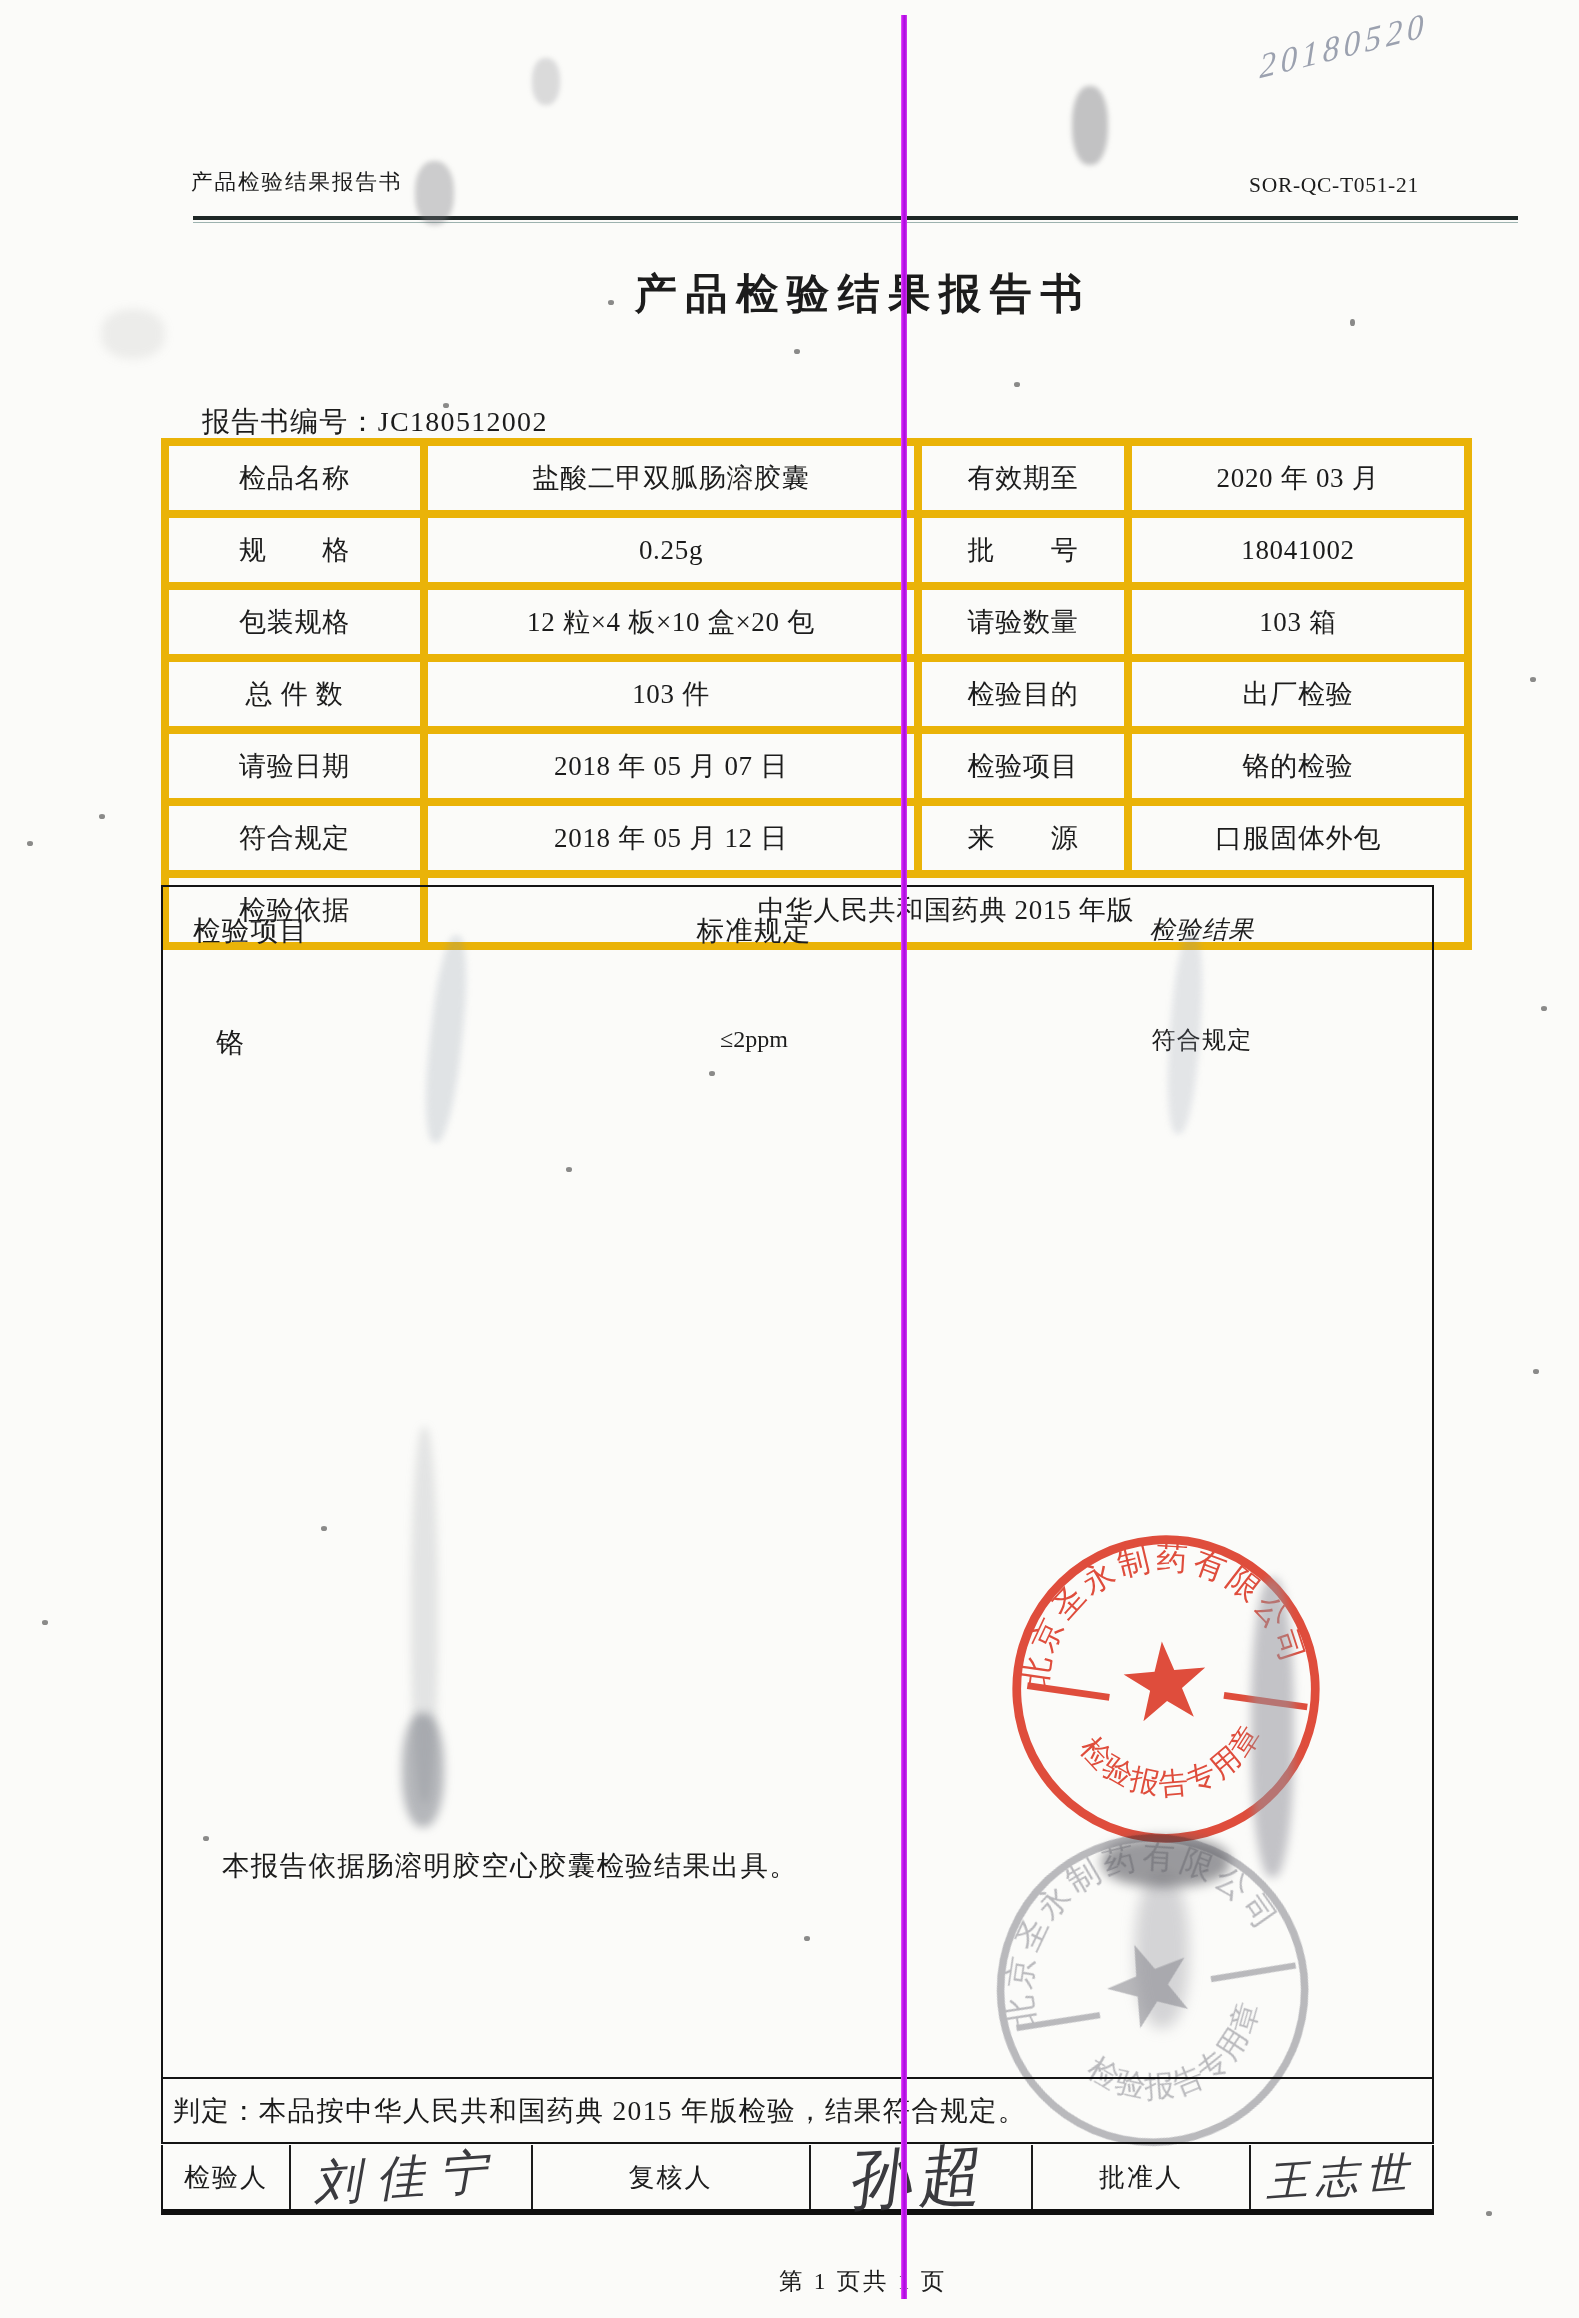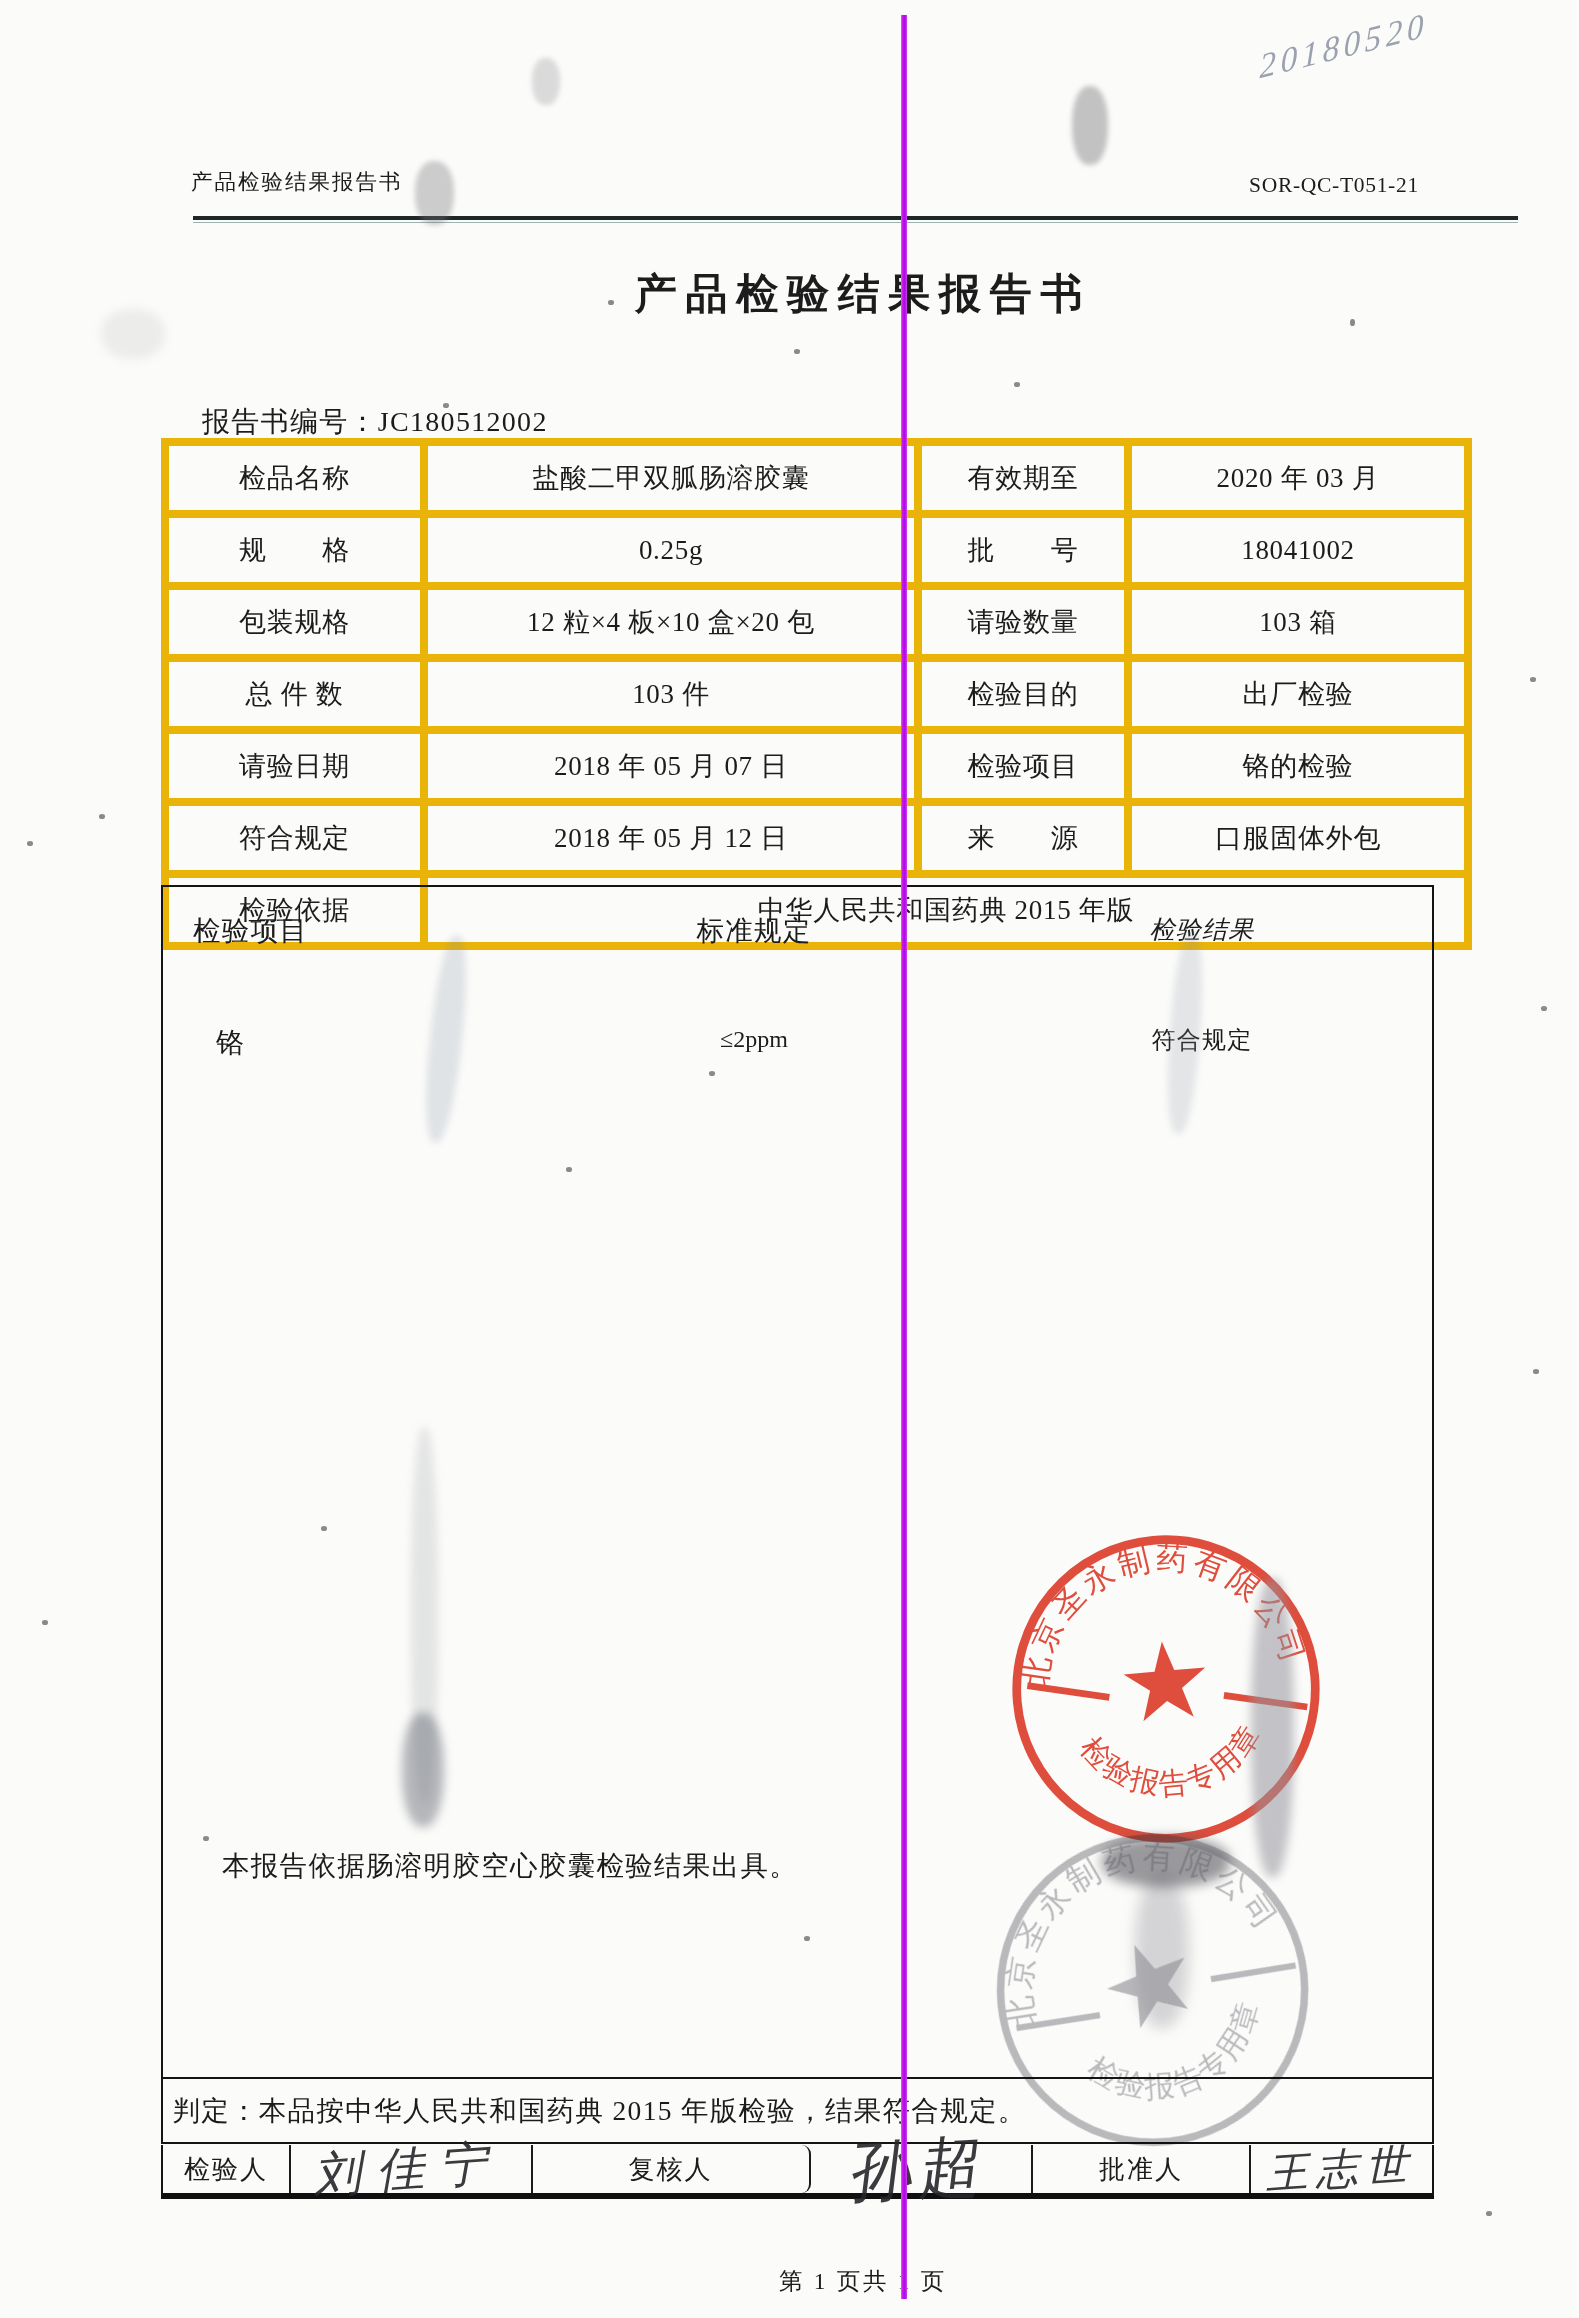--- a/index.html
+++ b/index.html
@@ -47,21 +47,21 @@
   .res-std{left:754px;top:1026px;transform:translateX(-50%);font-size:24px;text-align:right;}
   .res-res{left:1202px;top:1024px;transform:translateX(-50%);font-size:24px;letter-spacing:1.3px;}
   .res-note{left:222px;top:1848px;font-size:27.5px;letter-spacing:1.3px;white-space:nowrap;}
   
   .verdict-row{
     left:161px;top:2077px;width:1273px;height:67px;box-sizing:border-box;
     border:2.7px solid #141414;display:flex;align-items:center;
     font-size:27.5px;letter-spacing:1.3px;white-space:nowrap;padding-left:9.4px;
   }
   .sig-row{
-    left:161px;top:2145px;width:1273px;height:54px;box-sizing:border-box;
+    left:161px;top:2145px;width:1273px;height:70px;box-sizing:border-box;
     border-left:2.7px solid #141414;border-right:2.7px solid #141414;
     border-bottom:6px solid #101010;
   }
   .sig-cell{position:absolute;top:0;height:100%;box-sizing:border-box;
     border-right:2px solid #1b1b1b;display:flex;align-items:center;justify-content:center;
     font-size:26px;letter-spacing:2px;}
   .sig-cell.last{border-right:none;}
   .sig{display:inline-block;color:#27272b;opacity:.9;white-space:nowrap;}
   .sig1{font-size:48px;letter-spacing:14.8px;transform:rotate(-4deg) skewX(-14deg);}
   .sig2{font-size:62px;letter-spacing:6.7px;transform:rotate(-3deg) skewX(-10deg) scaleY(1.08);}
@@ -154,21 +154,21 @@
     <span>本品按中华人民共和国药典 2015 年版检验，结果符合规定。</span>
 </div>
 
 <div class="abs sig-row">
   <div class="sig-cell" style="left:0;width:128px;">
     <span>检验人</span>
   </div>
   <div class="sig-cell" style="left:128px;width:242px;">
     <span class="sig sig1">刘佳宁</span>
   </div>
-  <div class="sig-cell" style="left:369px;width:279px;border-radius:9px;">
+  <div class="sig-cell" style="left:369px;width:279px;">
     <span>复核人</span>
   </div>
   <div class="sig-cell" style="left:648px;width:222px;">
     <span class="sig sig2">孙超</span>
   </div>
   <div class="sig-cell" style="left:870px;width:218px;justify-content:center;">
     <span>批准人</span>
   </div>
   <div class="sig-cell last" style="left:1088px;width:185px;">
     <span class="sig sig3">王志世</span>

